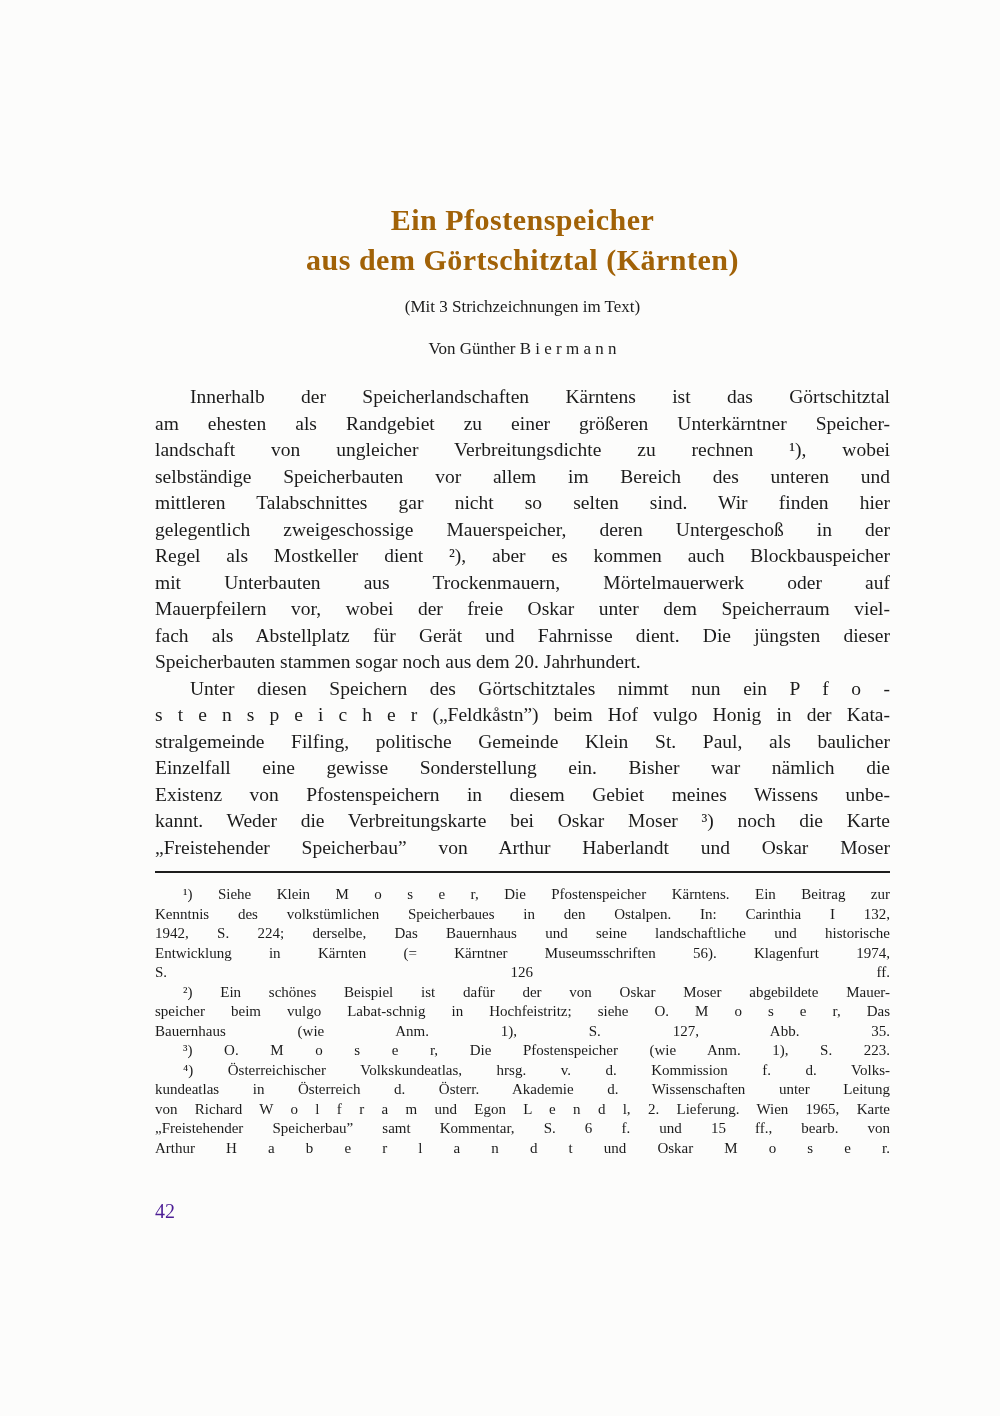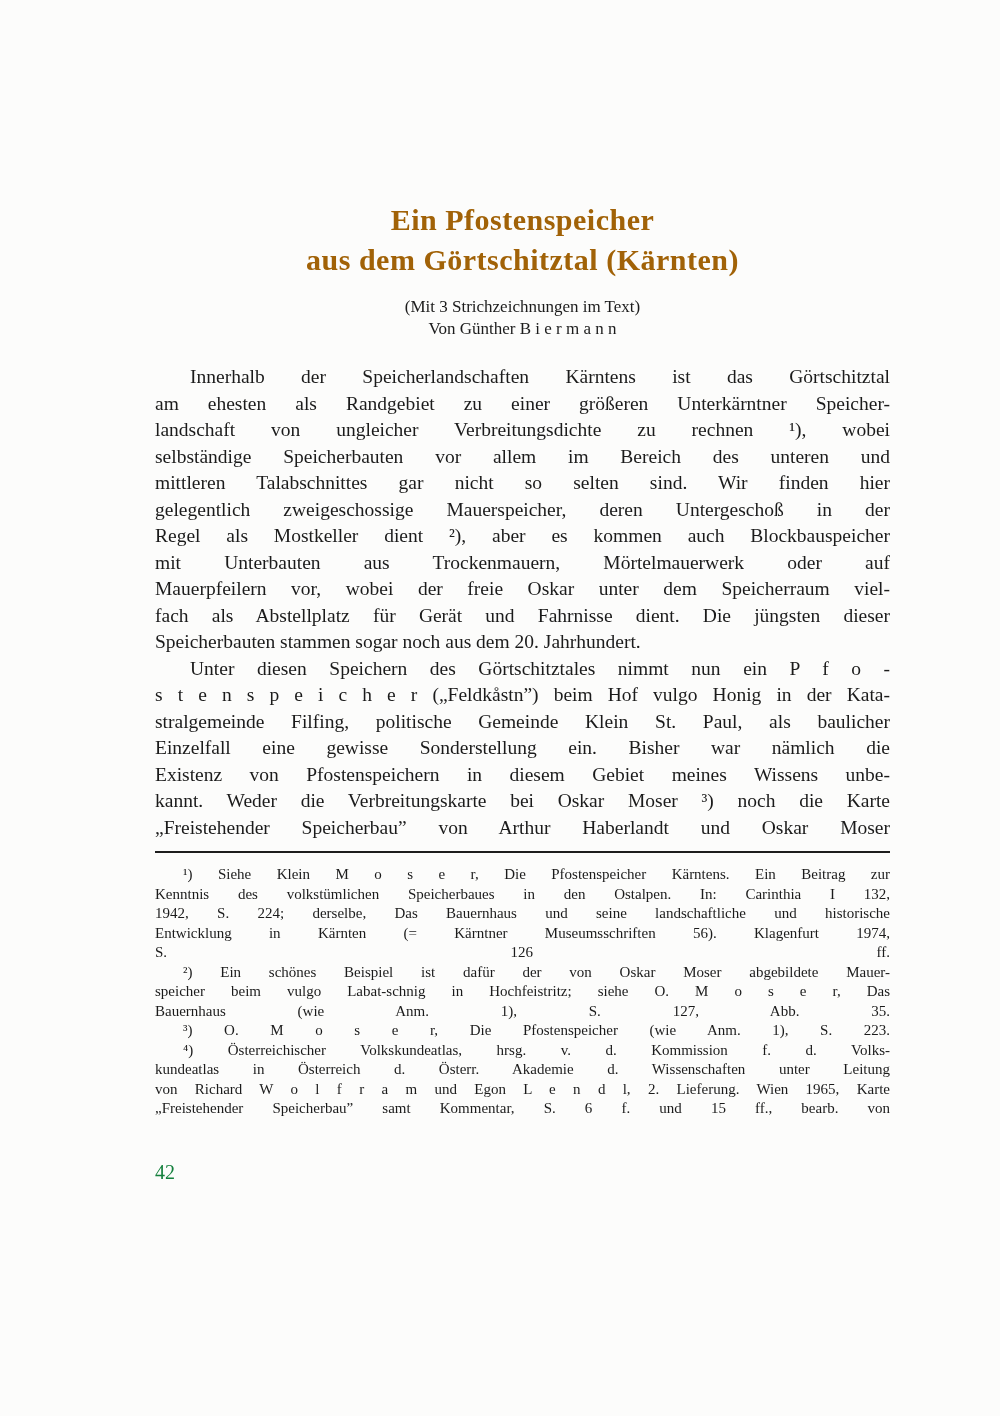--- a/index.html
+++ b/index.html
@@ -28,21 +28,21 @@
   .title {
     margin: 0;
     font-size: 30px;
     font-weight: bold;
     line-height: 40px;
     letter-spacing: 0.5px;
     color: #a16207;
   }
   .tl { display: block; }
   .subtitle { margin-top: 16px; font-size: 17px; line-height: 22px; }
-  .author   { font-size: 17px; line-height: 22px; }
+  .author   { margin-top: 20px; font-size: 17px; line-height: 22px; }
   .bodytext { margin-top: 24px; }
   .body-par .tline {
     font-size: 19.5px;
     line-height: 26.5px;
     text-align: justify;
     text-align-last: justify;
   }
   .body-par .tline.first { padding-left: 35px; }
   .tline.endline { text-align-last: left; }
   .fnrule {
@@ -51,21 +51,21 @@
     margin: 10px 0 12px 0;
     width: 100%;
   }
   .footnote .tline {
     font-size: 15px;
     line-height: 19.5px;
     text-align: justify;
     text-align-last: justify;
   }
   .footnote .tline.first { padding-left: 28px; }
-  .pageno { margin-top: 42px; font-size: 20px; color: #15803d; }
+  .pageno { margin-top: 42px; font-size: 20px; color: #4c1d95; }
 </style>
 </head>
 <body>
 
 <div class="page">
   <div class="content">
 
     <header class="titleblock">
       <h1 class="title">
         <span class="tl">Ein Pfostenspeicher</span>
@@ -115,20 +115,21 @@
             <div class="tline endline">Bauernhaus (wie Anm. 1), S. 127, Abb. 35.</div>
           </div>
         <div class="footnote">
             <div class="tline first endline">³) O. M o s e r, Die Pfostenspeicher (wie Anm. 1), S. 223.</div>
           </div>
         <div class="footnote">
             <div class="tline first">⁴) Österreichischer Volkskundeatlas, hrsg. v. d. Kommission f. d. Volks-</div>
             <div class="tline">kundeatlas in Österreich d. Österr. Akademie d. Wissenschaften unter Leitung</div>
             <div class="tline">von Richard W o l f r a m und Egon L e n d l, 2. Lieferung. Wien 1965, Karte</div>
             <div class="tline">„Freistehender Speicherbau” samt Kommentar, S. 6 f. und 15 ff., bearb. von</div>
+            <div class="tline endline">Arthur H a b e r l a n d t und Oskar M o s e r.</div>
           </div>
       </section>
 
       <div class="pageno">42</div>
     </main>
 
   </div>
 </div>
 
 </body></html>

